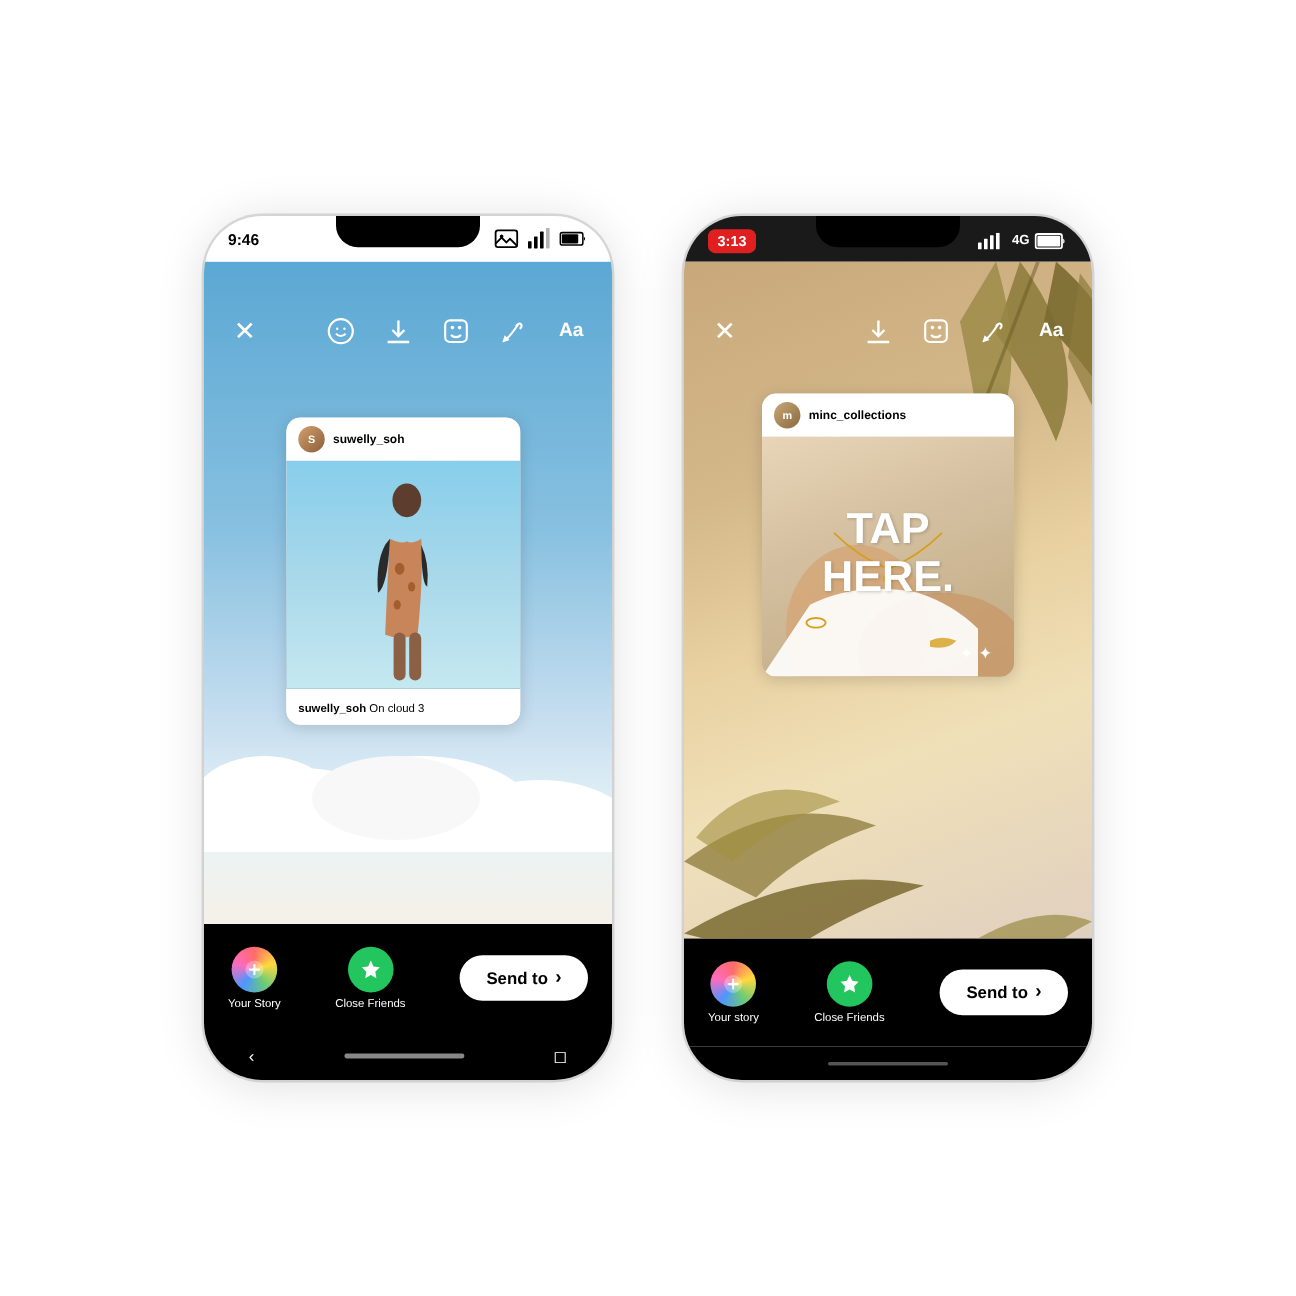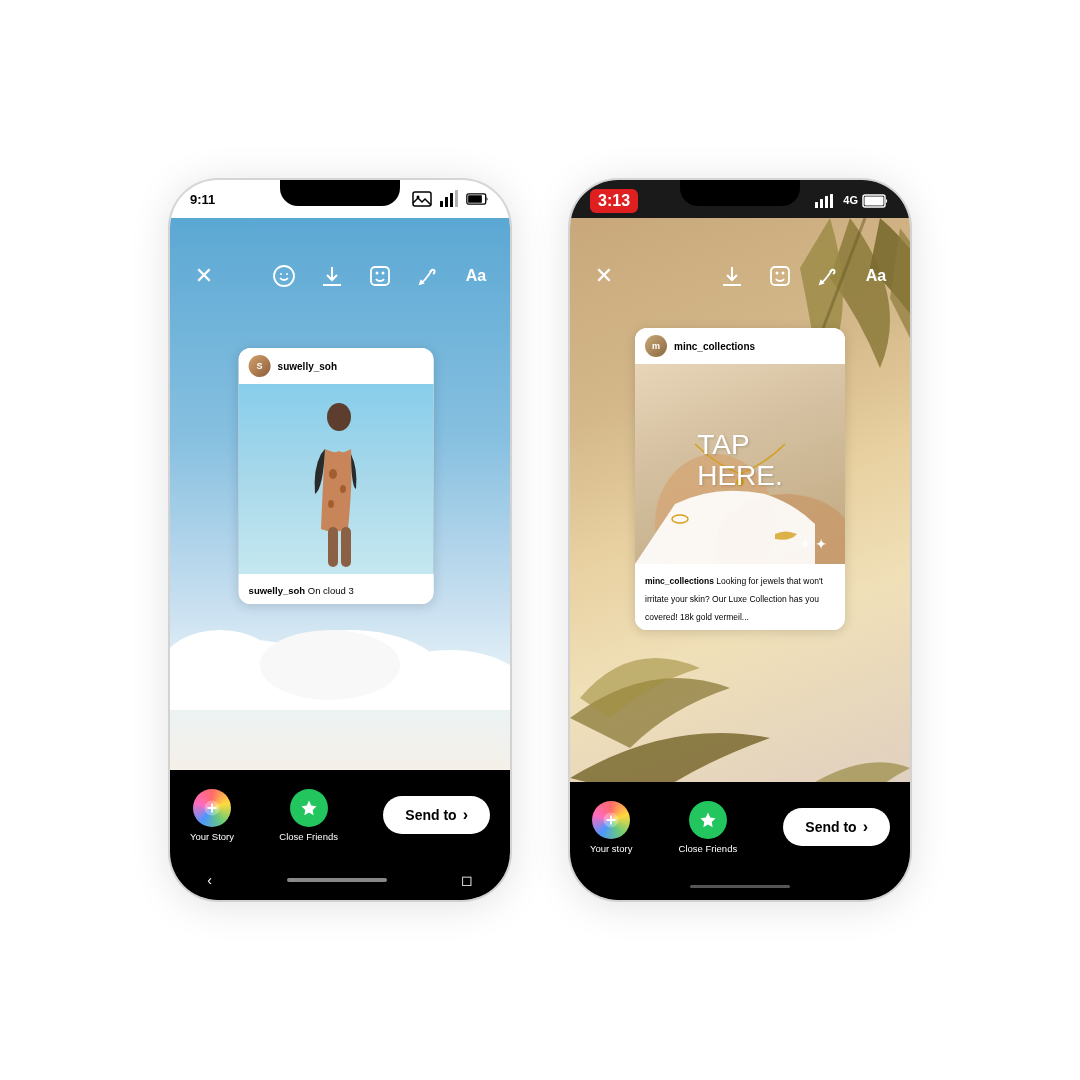--- a/index.html
+++ b/index.html
@@ -68,21 +68,21 @@
     .status-icons {
       display: flex;
       align-items: flex-start;
       gap: 4px;
     }
     .status-icons svg { fill: #000; }
     .status-icons.white svg { fill: #fff; }
     .red-timer {
       background: #e02020;
       color: #fff;
-      font-size: 16px;
+      font-size: 12px;
       font-weight: 700;
       padding: 3px 8px;
       border-radius: 6px;
     }
 
     
     .story-toolbar {
       height: 52px;
       display: flex;
       align-items: center;
@@ -201,23 +201,23 @@
       height: 200px;
       background: linear-gradient(160deg, #e8d0b0 0%, #d4b890 40%, #c0a070 100%);
       position: relative;
     }
     .tap-here-text {
       position: absolute;
       top: 50%;
       left: 50%;
       transform: translate(-50%, -55%);
       color: #fff;
-      font-size: 28px;
-      font-weight: 400;
-      text-align: left;
+      font-size: 36px;
+      font-weight: 700;
+      text-align: center;
       line-height: 1.1;
       font-family: 'Arial Black', sans-serif;
       text-shadow: 1px 1px 3px rgba(0,0,0,0.2);
     }
 
     
     .bottom-bar {
       height: 90px;
       background: #000;
       display: flex;
@@ -314,21 +314,21 @@
 </head>
 <body>
 
 <div class="canvas">
 
   <div class="phone">
 
     <div class="notch"></div>
 
     <div class="status-bar light">
-      <span class="status-time">9:11</span>
+      <span class="status-time">9:46</span>
       <div class="status-icons">
         <svg class="icon-svg" viewBox="0 0 24 24" width="14" height="14">
             <rect x="3" y="5" width="18" height="14" rx="2" fill="none" stroke="#000" stroke-width="1.5"></rect>
             <circle cx="8" cy="10" r="1.5" fill="#000"></circle>
             <path d="M3 16l5-5 4 4 3-3 6 6" stroke="#000" stroke-width="1.5" fill="none"></path>
           </svg>
         <svg class="icon-svg" viewBox="0 0 24 24" width="14" height="14">
             <rect x="2" y="14" width="3" height="6" fill="#000" rx="0.5"></rect>
             <rect x="7" y="10" width="3" height="10" fill="#000" rx="0.5"></rect>
             <rect x="12" y="6" width="3" height="14" fill="#000" rx="0.5"></rect>
@@ -558,26 +558,20 @@
             </svg>
 
             <div class="tap-here-text">
               <div>TAP</div>
               <div>HERE.</div>
             </div>
 
             <div style="position:absolute;bottom:12px;right:18px;color:white;font-size:14px;">✦ ✦</div>
           </div>
         </div>
-        <div class="post-caption">
-          <span class="post-caption-text" style="font-size:8.5px;">
-            <strong>minc_collections</strong>
-            <span> Looking for jewels that won't irritate your skin? Our Luxe Collection has you covered! 18k gold vermeil...</span>
-          </span>
-        </div>
       </div>
     </div>
 
     <div class="bottom-bar">
       <div class="story-option">
         <div class="story-icon-circle rainbow-circle">
           <svg viewBox="0 0 24 24" width="18" height="18">
               <circle cx="12" cy="12" r="10" fill="rgba(255,255,255,0.3)"></circle>
               <path d="M12 7v10M7 12h10" stroke="white" stroke-width="2.5" stroke-linecap="round"></path>
             </svg>

